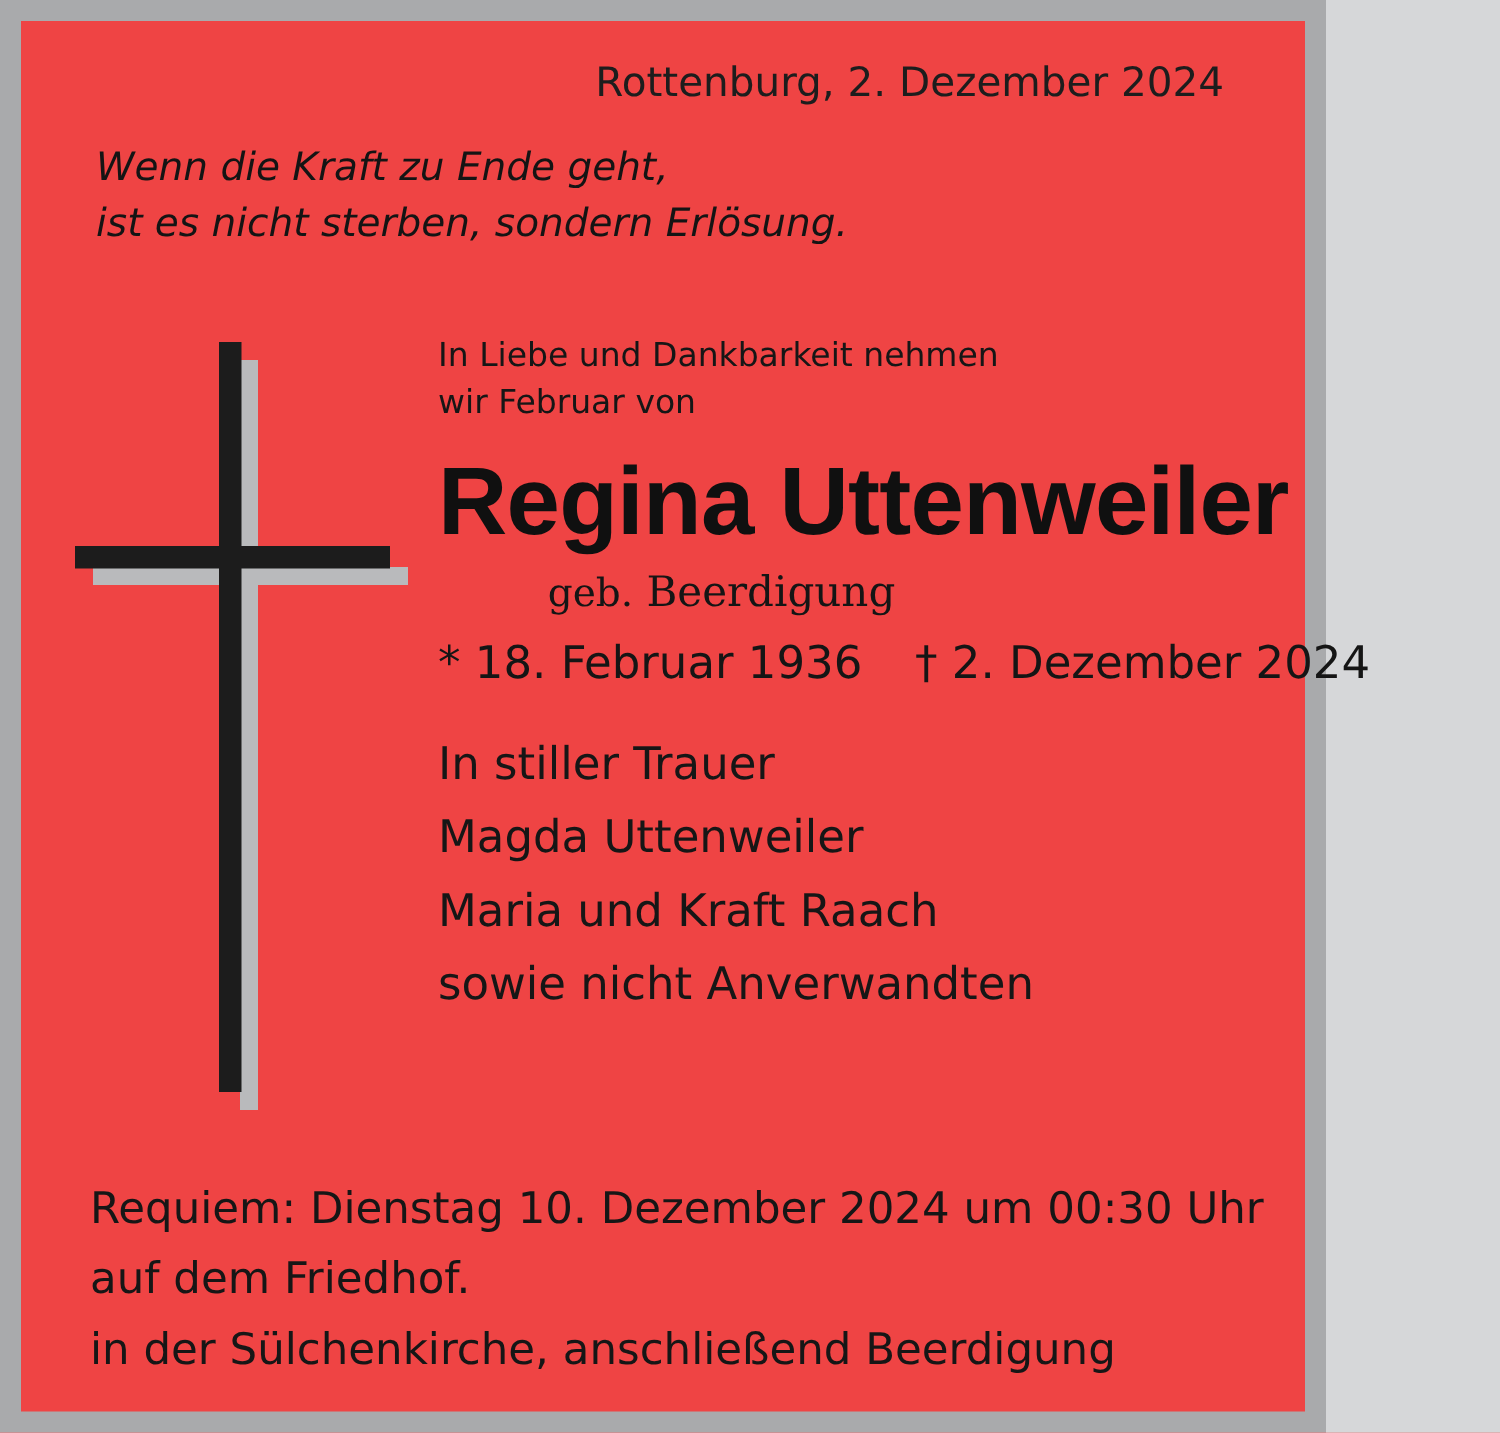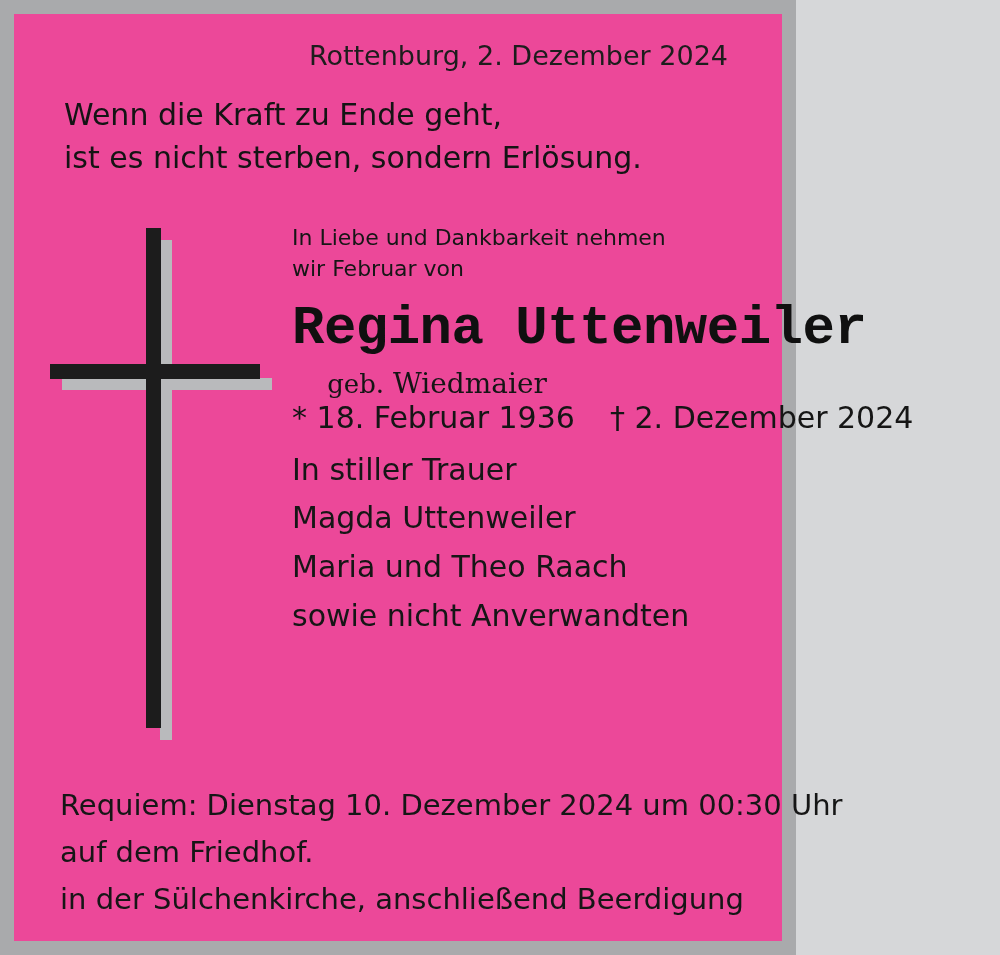--- a/index.html
+++ b/index.html
@@ -10,24 +10,24 @@
   body {
     width: 1000px;
     height: 955px;
     overflow: hidden;
     font-family: "DejaVu Sans", sans-serif;
     color: #1a1a1a;
   }
 
   .obituary {
     position: relative;
-    width: 796px;
+    width: 884px;
     height: 955px;
     box-sizing: border-box;
-    background: #ec4899;
+    background: #ef4444;
     border: 14px solid #a9aaac;
   }
 
   .inner {
     position: relative;
     width: 100%;
     height: 100%;
     box-sizing: border-box;
     padding: 26px 46px 20px 46px;
   }
@@ -37,21 +37,22 @@
     text-align: right;
     font-size: 27px;
     line-height: 1.2;
     color: #1d1d1d;
     padding-right: 8px;
   }
 
   
   .verse {
     margin-top: 22px;
-    font-size: 30px;
+    font-style: italic;
+    font-size: 26px;
     line-height: 1.42;
     color: #141414;
     padding-left: 4px;
   }
   .verse div { white-space: nowrap; }
 
   
   .cross-wrap {
     position: absolute;
     left: 36px;
@@ -100,49 +101,50 @@
     right: 40px;
   }
 
   .intro {
     font-size: 22px;
     line-height: 1.42;
     color: #161616;
   }
 
   .name {
-    font-family: Liberation Mono, monospace;
+    font-family: Liberation Sans, sans-serif;
     font-weight: 700;
-    font-size: 54px;
+    font-size: 64px;
     line-height: 1.15;
     letter-spacing: -0.5px;
     margin-top: 14px;
     color: #101010;
     white-space: nowrap;
   }
 
   .maiden {
     font-family: "DejaVu Serif", serif;
     font-size: 28px;
     margin-top: 6px;
     text-align: center;
     padding-right: 160px;
     color: #151515;
   }
   .maiden .geb { font-size: 26px; }
 
   .dates {
     font-size: 30px;
+    margin-top: 14px;
     color: #151515;
     white-space: nowrap;
   }
   .dates .sep { display: inline-block; width: 16px; }
 
   .mourners {
-    margin-top: 11px;
+    margin-top: 26px;
     font-size: 30px;
     line-height: 1.63;
     color: #161616;
   }
   .mourners div { white-space: nowrap; }
 
   
   .footer {
     position: absolute;
     left: 46px;
@@ -177,35 +179,35 @@
     <div class="main-col">
       <div class="intro">
         <div>In Liebe und Dankbarkeit nehmen</div>
         <div>wir Februar von</div>
       </div>
 
       <div class="name">Regina Uttenweiler</div>
 
       <div class="maiden">
         <span class="geb">geb.</span>
-        <span>Wiedmaier</span>
+        <span>Beerdigung</span>
       </div>
 
       <div class="dates">
         <span>*</span>
         <span>18. Februar 1936</span>
         <span class="sep"></span>
         <span>†</span>
         <span>2. Dezember 2024</span>
       </div>
 
       <div class="mourners">
         <div>In stiller Trauer</div>
         <div>Magda Uttenweiler</div>
-        <div>Maria und Theo Raach</div>
+        <div>Maria und Kraft Raach</div>
         <div>sowie nicht Anverwandten</div>
       </div>
     </div>
 
     <div class="footer">
       <div>Requiem: Dienstag 10. Dezember 2024 um 00:30 Uhr</div>
       <div>auf dem Friedhof.</div>
       <div>in der Sülchenkirche, anschließend Beerdigung</div>
     </div>
 

